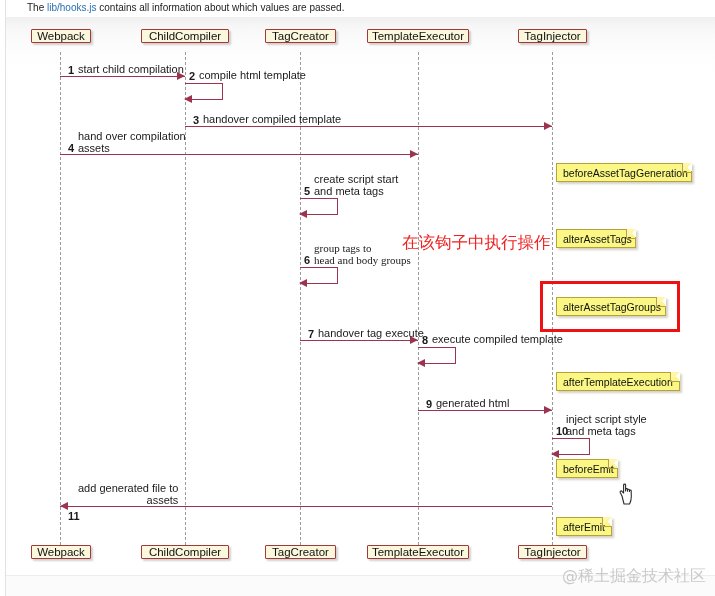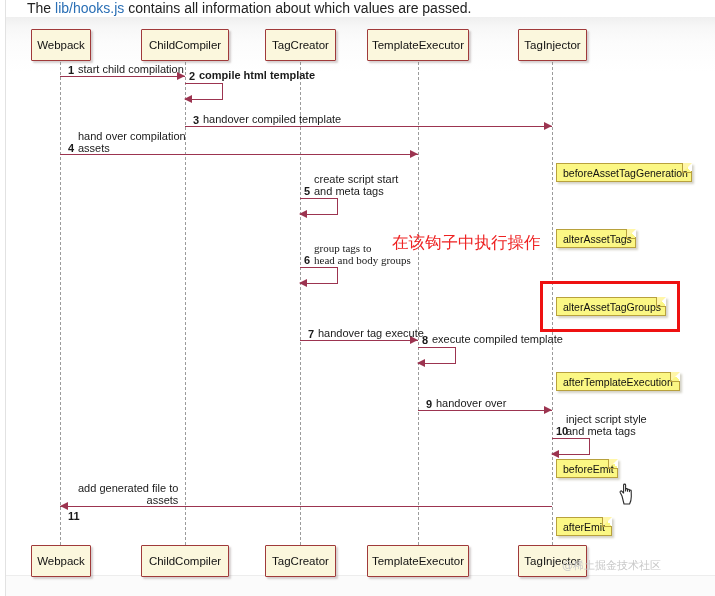--- a/index.html
+++ b/index.html
@@ -8,37 +8,37 @@
     background:#ffffff;
     font-family:"Liberation Sans","DejaVu Sans",sans-serif;
     overflow:hidden;
     position:relative;
   }
   #root{position:absolute;left:0;top:0;width:715px;height:596px;}
 
   
   .caption{
     position:absolute;left:27px;top:0px;width:680px;height:16px;
-    font-size:14px;color:#222;line-height:16px;white-space:nowrap;
+    font-size:10px;color:#222;line-height:16px;white-space:nowrap;
   }
   .caption .lnk{color:#2a6fb5;}
 
   
   .leftrule{position:absolute;left:5px;top:0px;width:1px;height:596px;background:#e2e2e2;}
 
   
   .canvas{
     position:absolute;left:6px;top:17px;width:709px;height:563px;
     background:linear-gradient(180deg,#efefef 0px,#f7f7f7 10px,#fcfcfc 26px,#ffffff 55px,#ffffff 100%);
   }
   .bottomband{position:absolute;left:6px;top:575px;width:709px;height:21px;background:#fbfbfb;border-top:1px solid #ededed;}
 
   
   .pbox{
-    position:absolute;height:32px;
+    position:absolute;height:14px;
     background:#fbf7dd;
     border:1.5px solid #a03a3a;
     border-radius:1px;
     box-shadow:2px 2px 2px rgba(120,100,100,.30);
     font-size:11.5px;color:#111;
     display:flex;align-items:center;justify-content:center;
     white-space:nowrap;box-sizing:border-box;
   }
 
   
@@ -96,24 +96,26 @@
     box-sizing:border-box;
   }
 
   
   .redbox{
     position:absolute;border:3px solid #ee1111;box-sizing:border-box;
   }
   .cntext{
     position:absolute;color:#ee2222;font-size:16.5px;white-space:nowrap;
     font-family:"DejaVu Sans","Liberation Sans",sans-serif;
+    margin-left:10px;
   }
   .watermark{
-    position:absolute;color:#c9c9c9;font-size:11px;white-space:nowrap;
+    position:absolute;color:#c9c9c9;font-size:16px;white-space:nowrap;
     font-family:"DejaVu Sans","Liberation Sans",sans-serif;
+    margin-top:8px;
   }
   
   .cursor{position:absolute;width:22px;height:26px;}
 </style>
 </head>
 <body>
 
 <div id="root">
 
   <div class="leftrule"></div>
@@ -169,21 +171,21 @@
       <div>
         <div class="msgline" style="left: 60px; top: 76px; width: 125px;"></div>
         <div class="arrowR" style="left: 177px; top: 72px;"></div>
         <div class="msgnum" style="left: 68px; top: 64px;">1</div>
         <div class="msglabel" style="left: 78px; top: 64px;">start child compilation</div>
       </div>
       <div>
         <div class="selfcall" style="left: 185px; top: 83px; width: 38px; height: 17px;"></div>
         <div class="arrowL" style="left: 184px; top: 95px;"></div>
         <div class="msgnum" style="left: 189px; top: 70px;">2</div>
-        <div class="msglabel" style="left: 199px; top: 70px; font-weight: bold;">compile html template</div>
+        <div class="msglabel" style="left: 199px; top: 70px;">compile html template</div>
       </div>
       <div>
         <div class="msgline" style="left: 185px; top: 126px; width: 367px;"></div>
         <div class="arrowR" style="left: 544px; top: 122px;"></div>
         <div class="msgnum" style="left: 193px; top: 114px;">3</div>
         <div class="msglabel" style="left: 203px; top: 114px;">handover compiled template</div>
       </div>
       <div>
         <div class="msgline" style="left: 60px; top: 154px; width: 358px;"></div>
         <div class="arrowR" style="left: 410px; top: 150px;"></div>
@@ -214,21 +216,21 @@
       <div>
         <div class="selfcall" style="left: 418px; top: 347px; width: 38px; height: 17px;"></div>
         <div class="arrowL" style="left: 417px; top: 359px;"></div>
         <div class="msgnum" style="left: 422px; top: 334px;">8</div>
         <div class="msglabel" style="left: 432px; top: 334px;">execute compiled template</div>
       </div>
       <div>
         <div class="msgline" style="left: 418px; top: 410px; width: 134px;"></div>
         <div class="arrowR" style="left: 544px; top: 406px;"></div>
         <div class="msgnum" style="left: 426px; top: 398px;">9</div>
-        <div class="msglabel" style="left: 436px; top: 398px;">handover over</div>
+        <div class="msglabel" style="left: 436px; top: 398px;">generated html</div>
       </div>
       <div>
         <div class="selfcall" style="left: 552px; top: 438px; width: 38px; height: 17px;"></div>
         <div class="arrowL" style="left: 551px; top: 450px;"></div>
         <div class="msgnum" style="left: 556px; top: 425px;">10</div>
         <div class="msglabel" style="left: 566px; top: 414px;">inject script style
 and meta tags</div>
       </div>
       <div>
         <div class="msgline" style="left: 60px; top: 506px; width: 492px;"></div>

